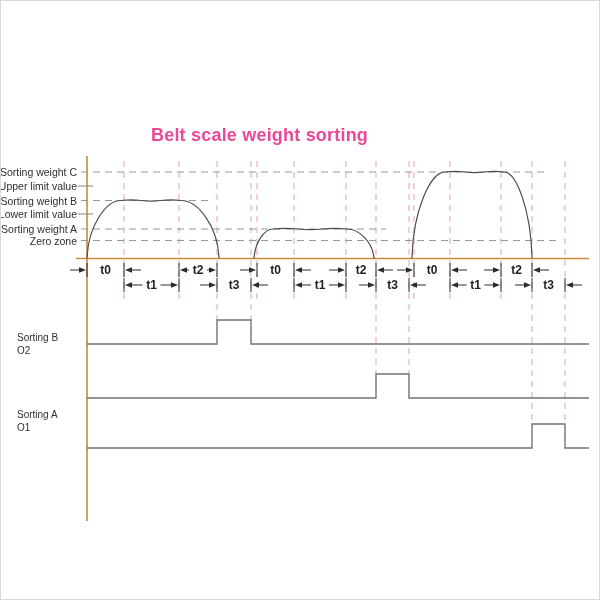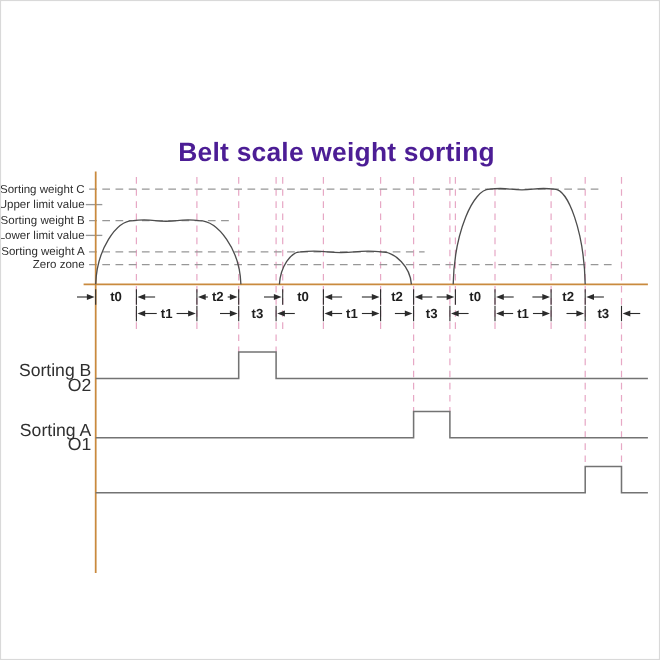--- a/index.html
+++ b/index.html
@@ -2,29 +2,29 @@
 <html><head>
 <meta charset="utf-8">
 <style>
   html,body{margin:0;padding:0;background:#fff;}
   .page{
     position:relative;width:598px;height:598px;background:#ffffff;
     border:1px solid #d9d9d9;overflow:hidden;
     font-family:"Liberation Sans", sans-serif;color:#333;
   }
   .title{
-    position:absolute;left:150px;top:124px;width:310px;text-align:center;
-    font-size:24px;font-weight:600;color:#4c1d95;letter-spacing:0.2px;
+    position:absolute;left:150px;top:124px;width:310px;text-align:left;
+    font-size:18px;font-weight:600;color:#ec4899;letter-spacing:0.2px;
   }
   .lvl{
     position:absolute;width:110px;text-align:right;font-size:10.5px;
     line-height:14px;height:14px;color:#2f2f2f;right:522px;white-space:nowrap;
   }
   .sig{
-    position:absolute;width:66px;text-align:right;font-size:16px;
+    position:absolute;width:66px;text-align:left;font-size:10px;
     line-height:13px;color:#2f2f2f;left:16px;
   }
   svg{position:absolute;left:0;top:0;}
 </style>
 </head>
 <body>
 
 <div class="page">
 
   <div class="title">Belt scale weight sorting</div>
@@ -33,21 +33,21 @@
   <div class="lvl" style="top:178px">Upper limit value</div>
   <div class="lvl" style="top:192.5px">Sorting weight B</div>
   <div class="lvl" style="top:206px">Lower limit value</div>
   <div class="lvl" style="top:221px">Sorting weight A</div>
   <div class="lvl" style="top:233px">Zero zone</div>
 
   <div class="sig" style="top:330px">
     <div>Sorting B</div>
     <div>O2</div>
   </div>
-  <div class="sig" style="top:384px">
+  <div class="sig" style="top:407px">
     <div>Sorting A</div>
     <div>O1</div>
   </div>
 
   <svg id="diagram" width="598" height="598" viewBox="0 0 598 598">
       <g>
         <line x1="123" y1="160" x2="123" y2="302" stroke="#e7a8c5" stroke-width="1.1" stroke-dasharray="6 5"></line>
         <line x1="178" y1="160" x2="178" y2="302" stroke="#e7a8c5" stroke-width="1.1" stroke-dasharray="6 5"></line>
         <line x1="216" y1="160" x2="216" y2="319" stroke="#e7a8c5" stroke-width="1.1" stroke-dasharray="6 5"></line>
         <line x1="250" y1="160" x2="250" y2="319" stroke="#e7a8c5" stroke-width="1.1" stroke-dasharray="6 5"></line>

